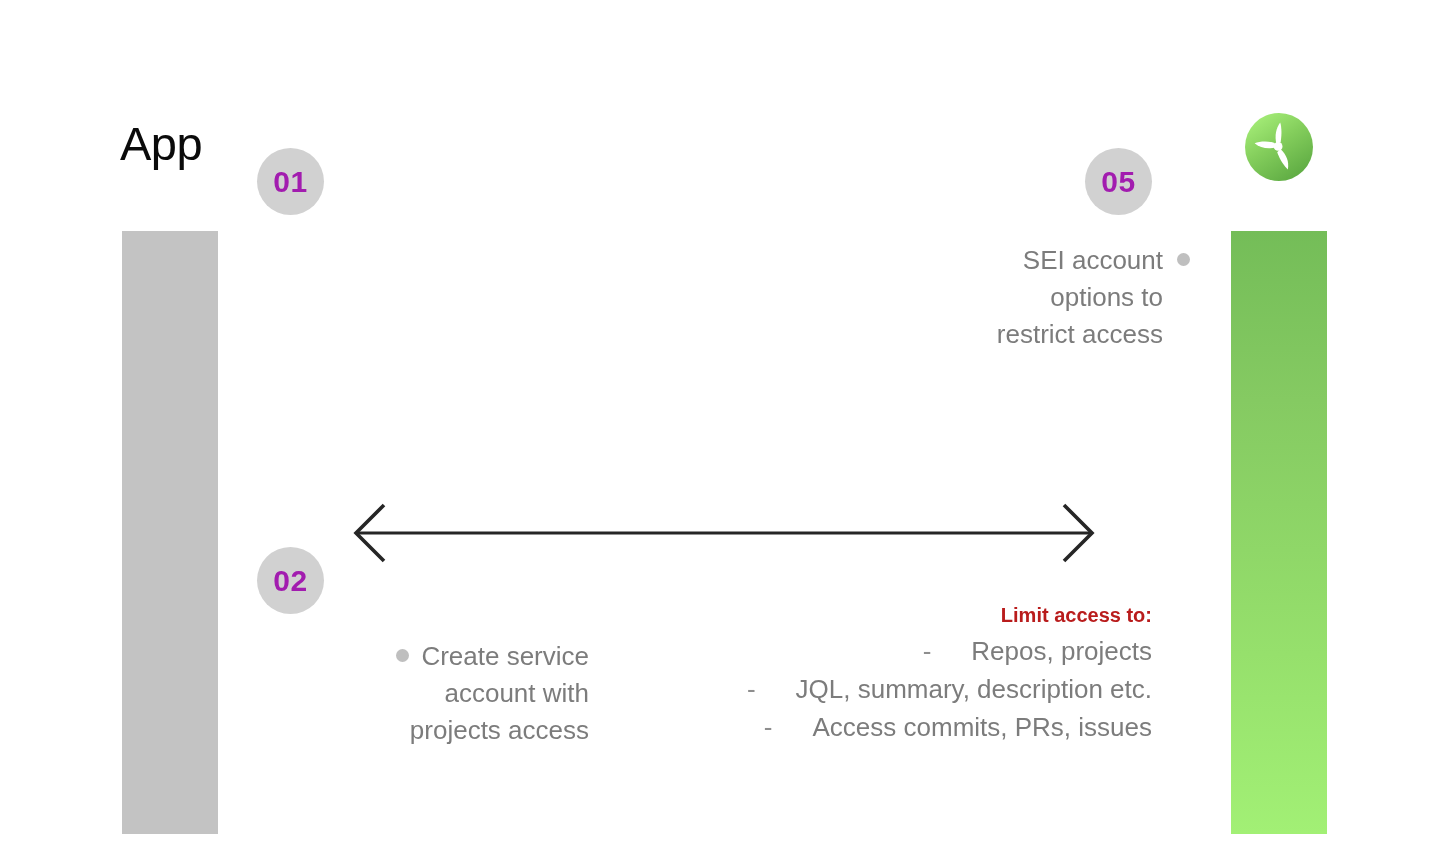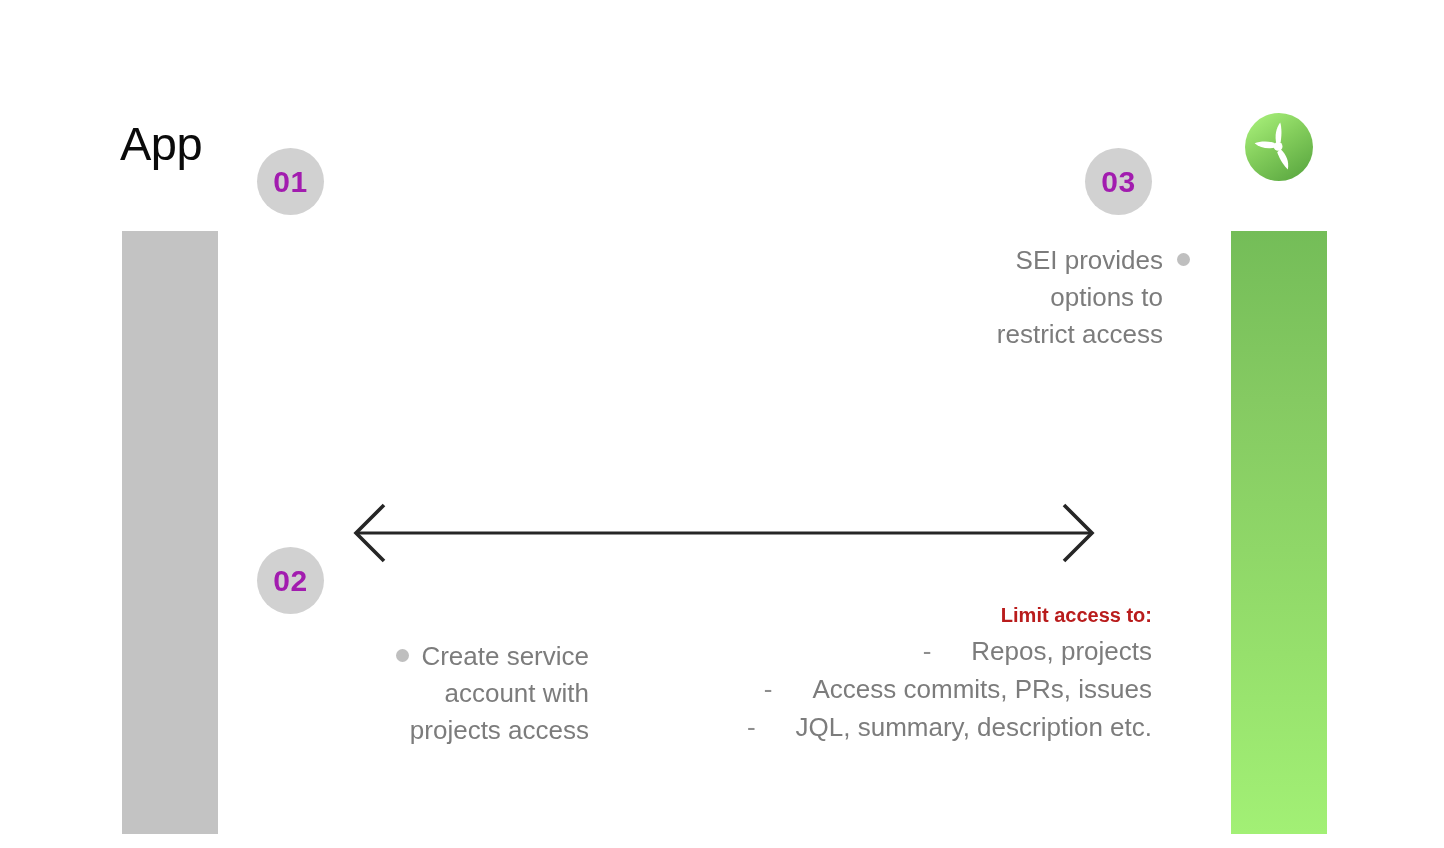--- a/index.html
+++ b/index.html
@@ -164,54 +164,54 @@
         <path d="M36.2 10.5 C37.6 14.8 37.9 22.6 36.6 30.4 L32.3 31.6 C30.6 24.0 31.9 16.2 36.2 10.5 Z"></path>
         <path d="M10.6 31.2 C15.5 29.4 23.2 28.6 30.6 30.9 L31.6 35.4 C24.0 37.3 16.0 35.9 10.6 31.2 Z"></path>
         <path d="M43.8 57.4 C40.3 54.3 35.9 47.8 33.2 40.3 L36.4 37.1 C42.2 42.3 45.4 49.6 43.8 57.4 Z"></path>
         <circle cx="34.1" cy="34.4" r="4.4"></circle>
       </g>
     </svg>
   </div>
 
   <div class="step-badge badge-01">01</div>
 
-  <div class="step-badge badge-03">03</div>
+  <div class="step-badge badge-03">05</div>
 
   <div class="step-badge badge-02">02</div>
 
 
   <div class="step-text step-02-text">
     <span class="txt-line"><span class="dot"></span><span>Create service</span></span>
     <span class="txt-line" style="padding-left:25px">account with</span>
     <span class="txt-line" style="padding-left:25px">projects access</span>
   </div>
 
   <div class="step-text step-03-text">
-    <span class="txt-line"><span>SEI provides</span><span class="dot"></span></span>
+    <span class="txt-line"><span>SEI account</span><span class="dot"></span></span>
     <span class="txt-line" style="padding-right:27px">options to</span>
     <span class="txt-line" style="padding-right:27px">restrict access</span>
   </div>
 
   <div class="arrow">
     <svg viewBox="0 0 752 60" xmlns="http://www.w3.org/2000/svg">
       <line x1="10" y1="30" x2="742" y2="30" stroke="#262626" stroke-width="3.2"></line>
       <polyline points="36,2 8,30 36,58" fill="none" stroke="#262626" stroke-width="3.6" stroke-linecap="butt" stroke-linejoin="miter"></polyline>
       <polyline points="716,2 744,30 716,58" fill="none" stroke="#262626" stroke-width="3.6" stroke-linecap="butt" stroke-linejoin="miter"></polyline>
     </svg>
   </div>
 
   <div class="limit-block">
     <div class="limit-heading">Limit access to:</div>
 
     <div class="limit-row">
       <span class="limit-dash">-</span><span>Repos, projects</span>
     </div>
 
     <div class="limit-row">
+      <span class="limit-dash">-</span><span>JQL, summary, description etc.</span>
+    </div>
+
+    <div class="limit-row">
       <span class="limit-dash">-</span><span>Access commits, PRs, issues</span>
     </div>
-
-    <div class="limit-row">
-      <span class="limit-dash">-</span><span>JQL, summary, description etc.</span>
-    </div>
   </div>
 
 </div>
 
 </body></html>

